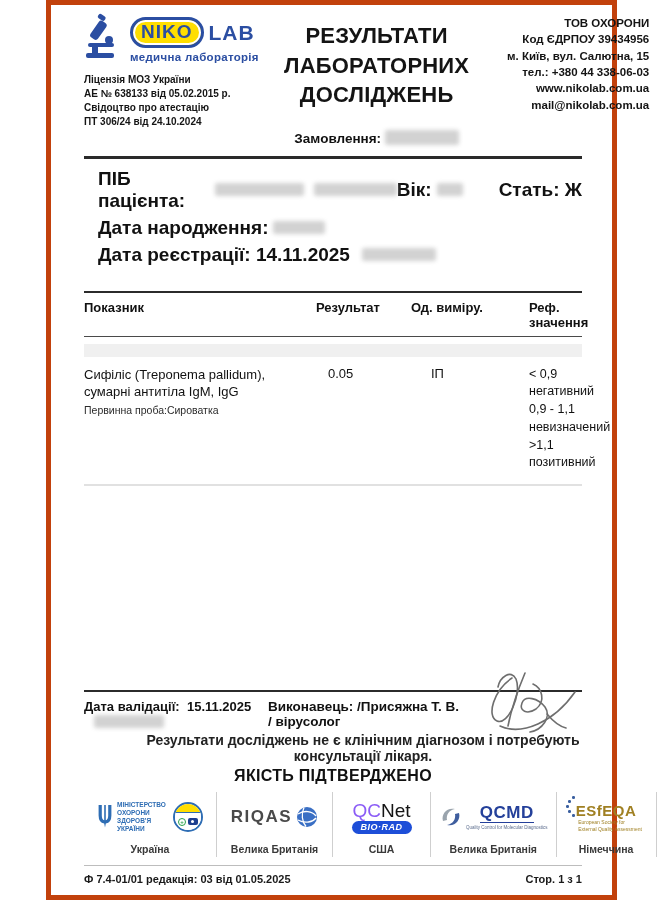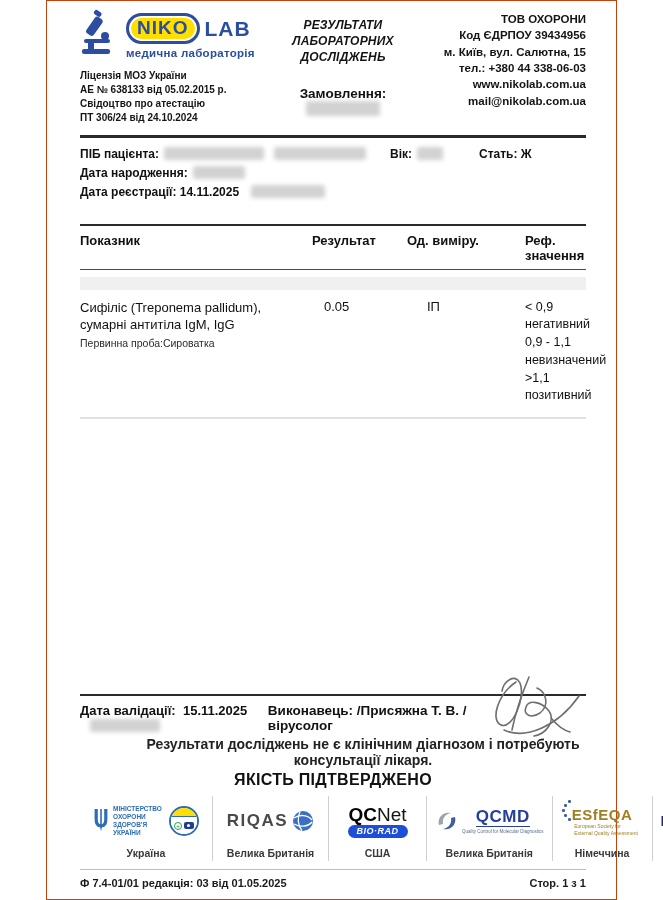--- a/index.html
+++ b/index.html
@@ -1,45 +1,45 @@
 <!DOCTYPE html>
 <html><head>
 <meta charset="utf-8">
 <style>
   * { margin:0; padding:0; box-sizing:border-box; }
   html,body { background:#fff; }
   body { font-family:"Liberation Sans","DejaVu Sans",sans-serif; color:#111; }
   .page {
     width:571px; height:900px; margin:0 auto; background:#fff;
-    border:1px solid #c2410c; padding:8px 30px 10px 33px;
+    border:5px solid #c2410c; padding:8px 30px 10px 33px;
     display:flex; flex-direction:column; position:relative;
   }
   
   .header { display:flex; align-items:flex-start; }
   .logo-block { width:200px; flex:0 0 auto; }
   .logo-row { display:flex; align-items:flex-start; gap:6px; }
   .brand-wrap { padding-top:4px; }
   .brand { display:flex; align-items:center; }
   .niko {
     background:#FFDE00; color:#2B4EA2; font-weight:900; font-size:19px;
     border:3px solid #2B4EA2; border-radius:16px; padding:1px 8px 2px;
     letter-spacing:1px; box-shadow:0 0 0 2px #fff inset;
   }
   .lab { color:#2B4EA2; font-weight:900; font-size:21px; margin-left:5px; letter-spacing:1px; }
   .tagline { color:#2B4EA2; font-size:11.5px; font-weight:600; margin-top:3px; letter-spacing:.3px; }
   .license { margin-top:10px; font-size:10px; font-weight:600; line-height:1.4; color:#151515; }
   .title-block { flex:1 1 auto; text-align:center; padding-top:8px; }
-  .title { font-size:12px; font-weight:800; line-height:1.35; color:#141414; letter-spacing:.2px;font-style:italic; }
+  .title { font-size:22px; font-weight:800; line-height:1.35; color:#141414; letter-spacing:.2px; }
   .order-row { margin-top:20px; font-size:13.5px; font-weight:600; }
   .company-block { width:180px; flex:0 0 auto; text-align:right; font-size:11.5px; font-weight:600; line-height:1.42; color:#141414; padding-top:2px; }
   .hdr-divider { height:2.5px; background:#2a2a2a; margin-top:10px; }
   
   .blur { display:inline-block; background:#d2d2d2; border-radius:2px; filter:blur(2.2px); height:13px; vertical-align:-2px; }
   
-  .patient { padding:9px 0 4px; font-size:12px; font-weight:600; }
+  .patient { padding:9px 0 4px; font-size:19px; font-weight:600;margin-left:14px; }
   .p-row { display:flex; align-items:center; margin-bottom:5px; }
   .p-right { margin-left:auto; width:196px; display:flex; align-items:center; }
   .p-gap { width:36px; }
   .date-strong { font-weight:800; }
   
   .rtable { margin-top:16px; }
   .t-head {
     display:grid; grid-template-columns:232px 95px 118px 1fr;
     border-top:2.5px solid #2b2b2b; border-bottom:1.5px solid #4a4a4a;
     padding:7px 0 6px; font-weight:700; font-size:13px;
@@ -73,21 +73,21 @@
   .moz-text { font-size:6.5px; font-weight:800; color:#2E6DB4; line-height:1.25; text-transform:uppercase; }
   .moz-badge { width:30px; height:30px; border-radius:50%; border:2px solid #2E6DB4; overflow:hidden; display:flex; flex-direction:column; margin-left:3px; }
   .moz-badge .b1 { height:9px; background:#FFDE00; border-bottom:1px solid #2E6DB4; }
   .moz-badge .b2 { flex:1; display:flex; align-items:center; justify-content:center; gap:2px; background:#fff; }
   .moz-badge .b2 .cross { width:8px; height:8px; border:1px solid #2aa14a; border-radius:50%; color:#2aa14a; font-size:6px; line-height:6px; text-align:center; font-weight:900; }
   .moz-badge .b2 .eye { width:10px; height:7px; background:#1d3f8f; border-radius:2px; position:relative; }
   .moz-badge .b2 .eye::after { content:""; position:absolute; left:3px; top:2px; width:3px; height:3px; background:#fff; border-radius:50%; }
   .riqas-text { font-size:17px; font-weight:600; color:#4a4a4a; letter-spacing:1.5px; }
   .qcnet-wrap { display:flex; flex-direction:column; align-items:center; }
   .qcnet-line { font-size:19px; line-height:1; }
-  .qc { color:#000000; font-weight:700; } .net { color:#141414; font-weight:500; }
+  .qc { color:#8b5cf6; font-weight:400; } .net { color:#141414; font-weight:500; }
   .biorad { background:#1d4ed8; color:#fff; font-weight:800; font-style:italic; font-size:9px; border-radius:7px; padding:1.5px 9px; margin-top:1px; letter-spacing:.5px; }
   .qcmd-wrap { display:flex; align-items:center; gap:3px; }
   .qcmd-textcol { display:flex; flex-direction:column; align-items:center; }
   .qcmd-text { font-size:17px; font-weight:600; color:#24409A; border-bottom:1.5px solid #24409A; line-height:1.05; letter-spacing:.5px; }
   .qcmd-sub { font-size:4.5px; color:#5a6b8c; margin-top:1.5px; white-space:nowrap; }
   .esfeqa-wrap { display:flex; flex-direction:column; align-items:center; position:relative; }
   .esfeqa-text { font-size:15px; font-weight:700; color:#A08023; letter-spacing:.5px; }
   .esfeqa-sub { font-size:5px; color:#A08023; line-height:1.3; text-align:left; align-self:flex-start; padding-left:8px; }
   .eu-dots { position:absolute; left:-4px; top:-6px; width:14px; height:22px; }
   .eu-dots i { position:absolute; width:2.5px; height:2.5px; background:#3a5fa0; border-radius:50%; }

